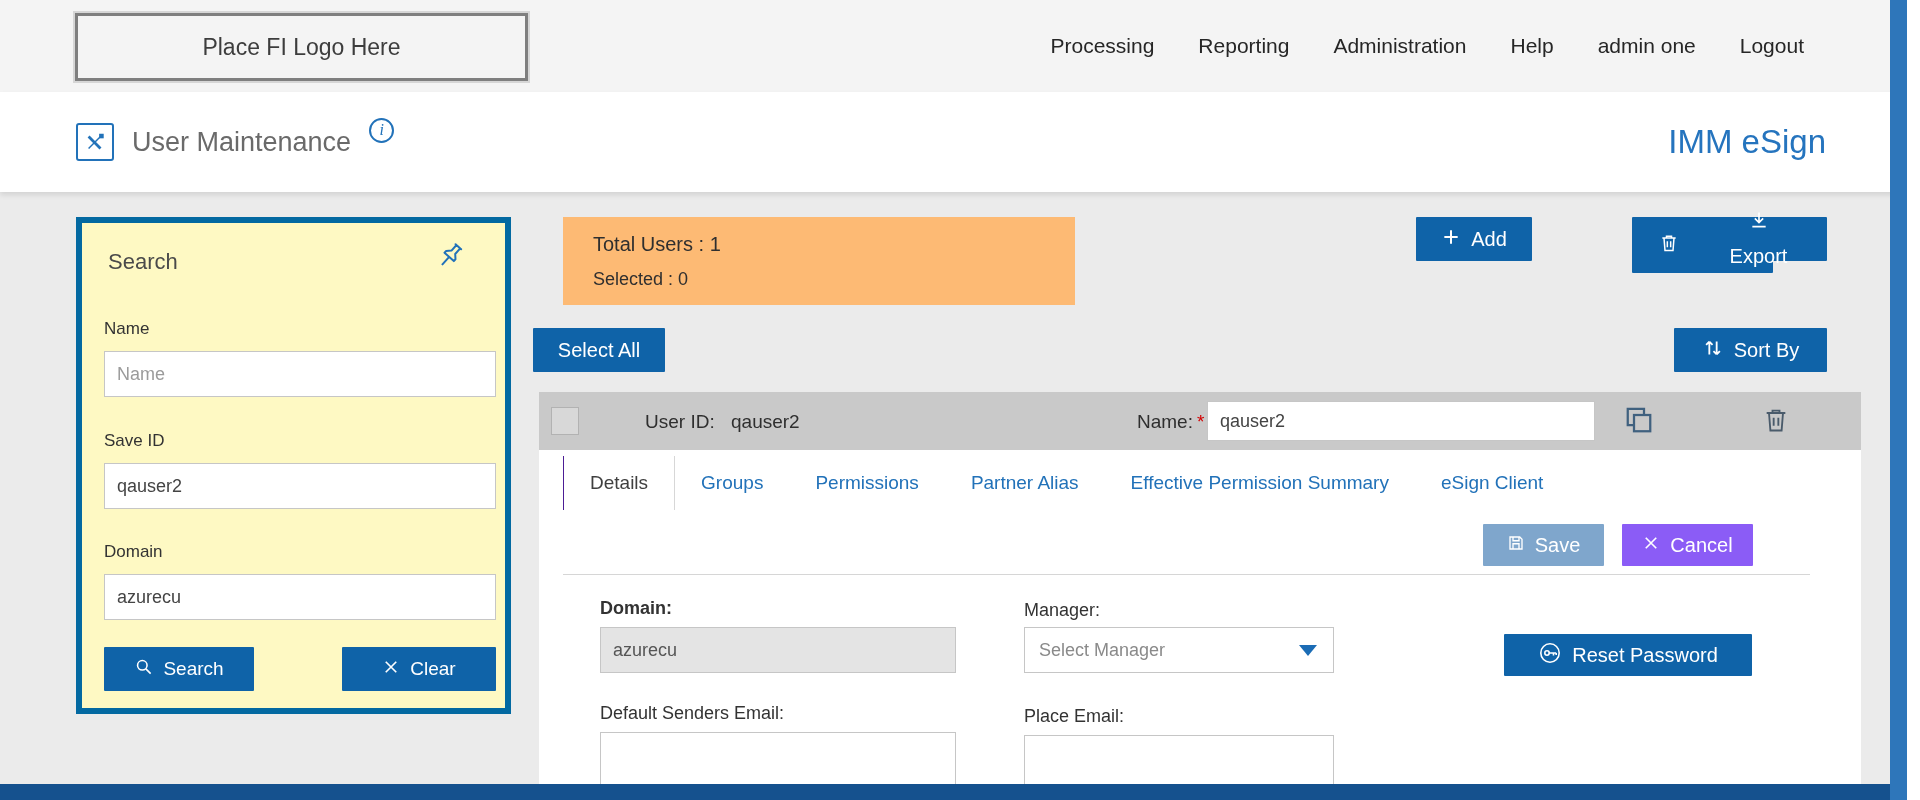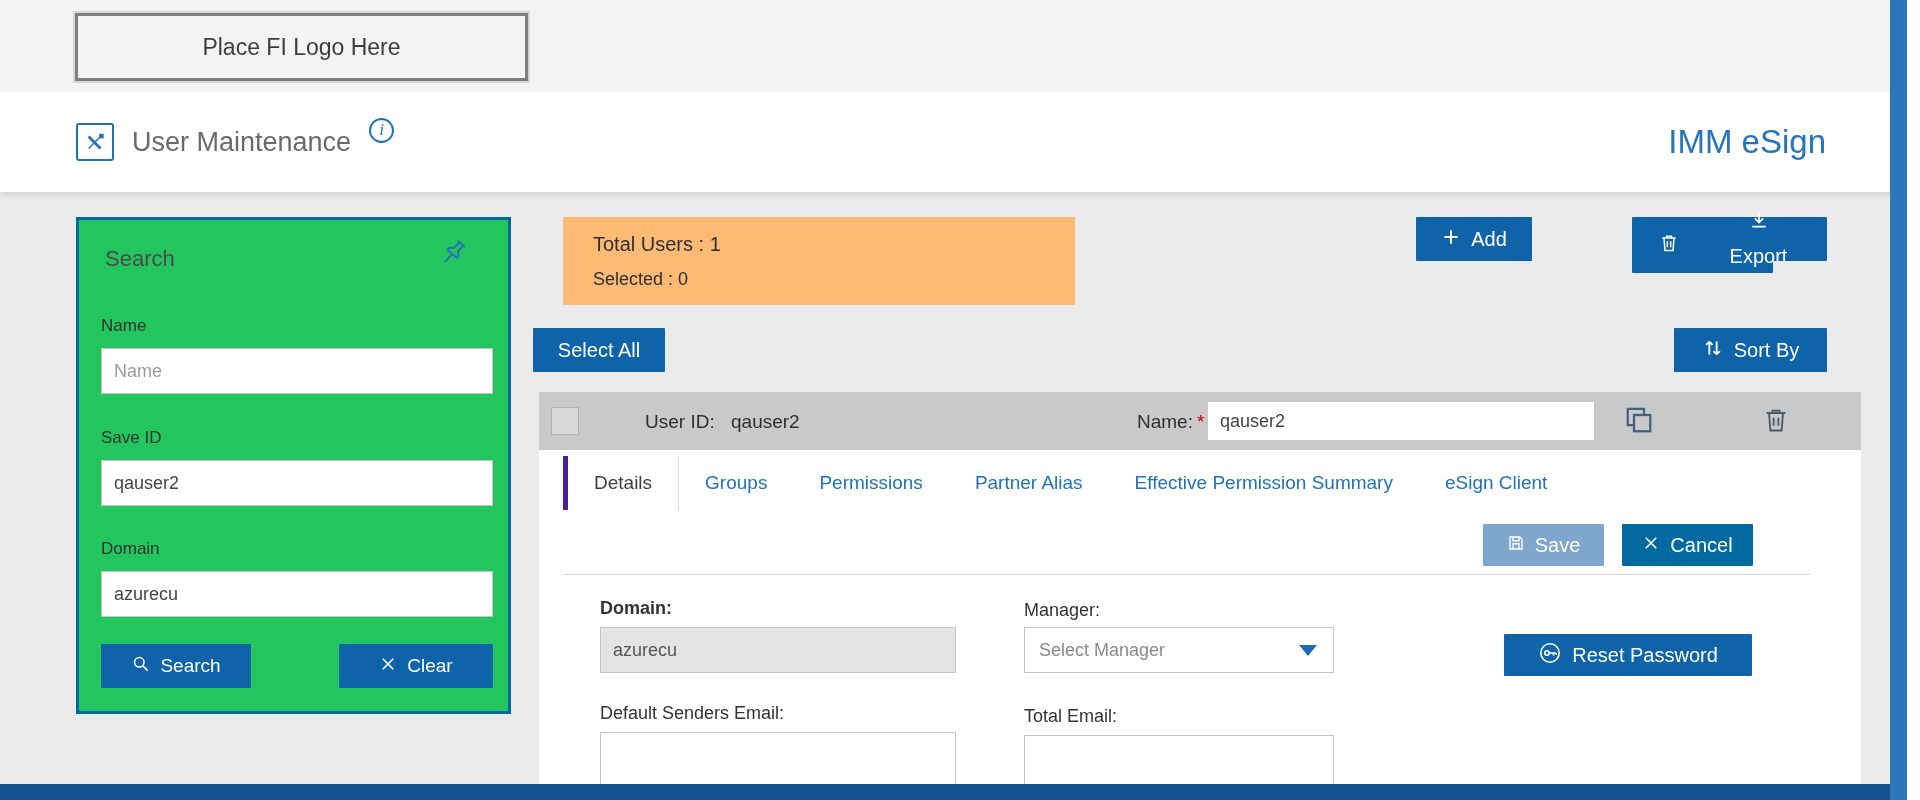--- a/index.html
+++ b/index.html
@@ -22,21 +22,21 @@
   .app-icon{width:34px;height:34px;border:2px solid #2272B9;border-radius:3px;background:#fff;
             display:flex;align-items:center;justify-content:center;}
   .page-title{font-size:27px;color:#6a6a6a;}
   .info-badge{width:25px;height:25px;border:2px solid #2272B9;border-radius:50%;color:#2272B9;
               font-family:"Liberation Serif",serif;font-style:italic;font-size:16px;
               display:flex;align-items:center;justify-content:center;margin-top:-24px;cursor:pointer;box-sizing:border-box;}
   .brand{position:absolute;right:94px;top:0;height:100%;display:flex;align-items:center;
          font-size:33px;color:#2574BE;}
 
   
-  .search-panel{position:absolute;left:76px;top:217px;width:435px;height:497px;background:#22c55e;border:3px solid #0369a1;box-sizing:border-box;}
+  .search-panel{position:absolute;left:76px;top:217px;width:435px;height:497px;background:#fef9c3;border:6px solid #0369a1;box-sizing:border-box;}
   .panel-title{position:absolute;left:26px;top:26px;font-size:22px;color:#4a4a4a;}
   .pin-btn{position:absolute;right:38px;top:18px;width:32px;height:32px;color:#2272B9;cursor:pointer;}
   .pin-btn svg{transform:rotate(42deg);}
   .f-label{position:absolute;left:22px;font-size:17px;color:#333;}
   .lbl-name{top:96px}.lbl-uid{top:208px}.lbl-domain{top:319px}
   .txt{box-sizing:border-box;border:1px solid #c6c6c6;background:#fff;font-size:18px;color:#444;
        padding:0 12px;font-family:inherit;outline:none;}
   .txt::placeholder{color:#9b9b9b;}
   .in-name{position:absolute;left:22px;top:128px;width:392px;height:46px;}
   .in-uid{position:absolute;left:22px;top:240px;width:392px;height:46px;}
@@ -67,23 +67,23 @@
   .req{color:#d40000;margin-left:4px;}
   .row-name-input{position:absolute;left:668px;top:9px;width:388px;height:40px;}
   .icon-btn{position:absolute;background:none;border:none;cursor:pointer;padding:0;display:flex;align-items:center;justify-content:center;}
   .btn-copy{left:1084px;top:13px;width:32px;height:32px;color:#40617f;}
   .btn-row-trash{left:1222px;top:14px;width:30px;height:30px;color:#4a5b6b;}
 
   
   .content-card{position:absolute;left:539px;top:450px;width:1322px;height:334px;background:#fff;overflow:hidden;}
   .tabs{position:absolute;left:24px;top:6px;height:54px;display:flex;align-items:stretch;}
   .tab{display:flex;align-items:center;padding:0 26px;font-size:19px;color:#2272B9;cursor:pointer;white-space:nowrap;}
-  .tab.active{color:#3f3f3f;background:#fff;border-left:5px solid #4c1d95;border-right:1px solid #d7d7d7;}
+  .tab.active{color:#3f3f3f;background:#fff;border-left:1px solid #4c1d95;border-right:1px solid #d7d7d7;}
   .btn-save{position:absolute;left:944px;top:74px;width:121px;height:42px;background:#7FA6CC;font-size:20px;}
-  .btn-cancel{position:absolute;left:1083px;top:74px;width:131px;height:42px;background:#0369a1;font-size:20px;}
+  .btn-cancel{position:absolute;left:1083px;top:74px;width:131px;height:42px;background:#8b5cf6;font-size:20px;}
   .divider{position:absolute;left:24px;top:124px;width:1247px;height:1px;background:#d6d6d6;}
   .fm-label{position:absolute;font-size:18px;color:#333;}
   .lbl-fm-domain{left:61px;top:148px;font-weight:bold;}
   .in-fm-domain{position:absolute;left:61px;top:177px;width:356px;height:46px;background:#e4e4e4;color:#555;}
   .lbl-fm-manager{left:485px;top:150px;}
   .dd-manager{position:absolute;left:485px;top:177px;width:310px;height:46px;border:1px solid #c6c6c6;background:#fff;
               display:flex;align-items:center;padding:0 14px;font-size:18px;color:#8a8a8a;cursor:pointer;box-sizing:border-box;}
   .dd-caret{position:absolute;right:16px;top:17px;width:0;height:0;border-left:9px solid transparent;
             border-right:9px solid transparent;border-top:11px solid #1B6CB5;}
   .btn-reset{position:absolute;left:965px;top:184px;width:248px;height:42px;font-size:20px;}
@@ -99,20 +99,28 @@
 </style>
 </head>
 <body>
 
 <div class="stage">
 
   <div class="topbar">
     <div class="logo-box">
       <span>Place FI Logo Here</span>
     </div>
+    <nav class="topnav">
+      <a>Processing</a>
+      <a>Reporting</a>
+      <a>Administration</a>
+      <a>Help</a>
+      <a>admin one</a>
+      <a>Logout</a>
+    </nav>
   </div>
 
   <div class="header">
     <div class="header-left">
       <span class="app-icon">
         <svg width="22" height="22" viewBox="0 0 24 24" fill="none" stroke="#2272B9">
           <path d="M5 6l13 13" stroke-width="3"></path>
           <path d="M18 6L5 19" stroke-width="1.6"></path>
           <rect x="16.5" y="3" width="5" height="5" fill="#2272B9" stroke="none"></rect>
         </svg>
@@ -272,21 +280,21 @@
             <circle cx="9" cy="12" r="2.2"></circle>
             <path d="M11.2 12h7M15.5 12v2.6M18.2 12v2"></path>
           </svg>
       </span>
       <span>Reset Password</span>
     </button>
 
     <div class="fm-label lbl-fm-dse">Default Senders Email:</div>
     <input class="txt in-fm-dse" value="" style="">
 
-    <div class="fm-label lbl-fm-uem">Total Email:</div>
+    <div class="fm-label lbl-fm-uem">Place Email:</div>
     <input class="txt in-fm-uem" value="" style="">
   </div>
 
   <div class="footer"></div>
   <div class="right-strip"></div>
   <div class="right-gap"></div>
 
 </div>
 
 </body></html>

